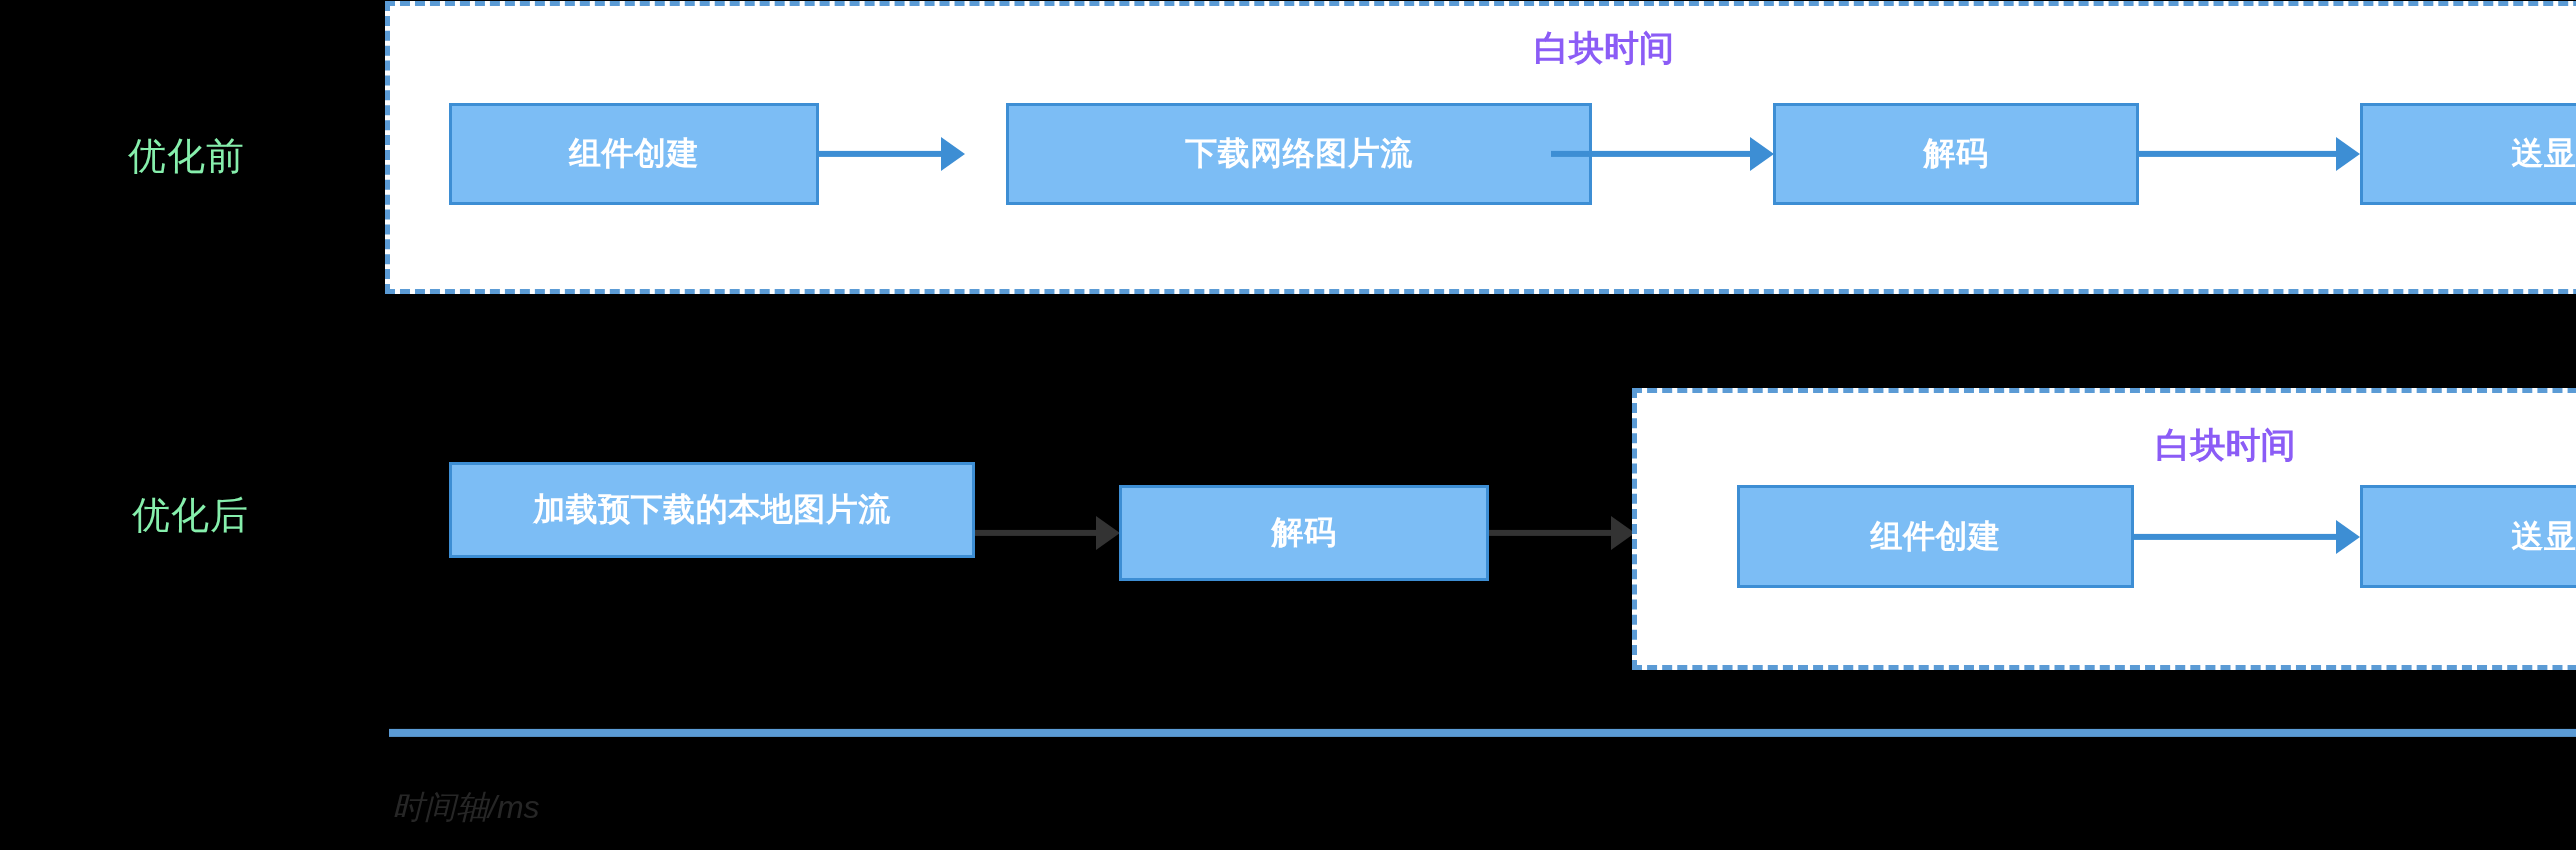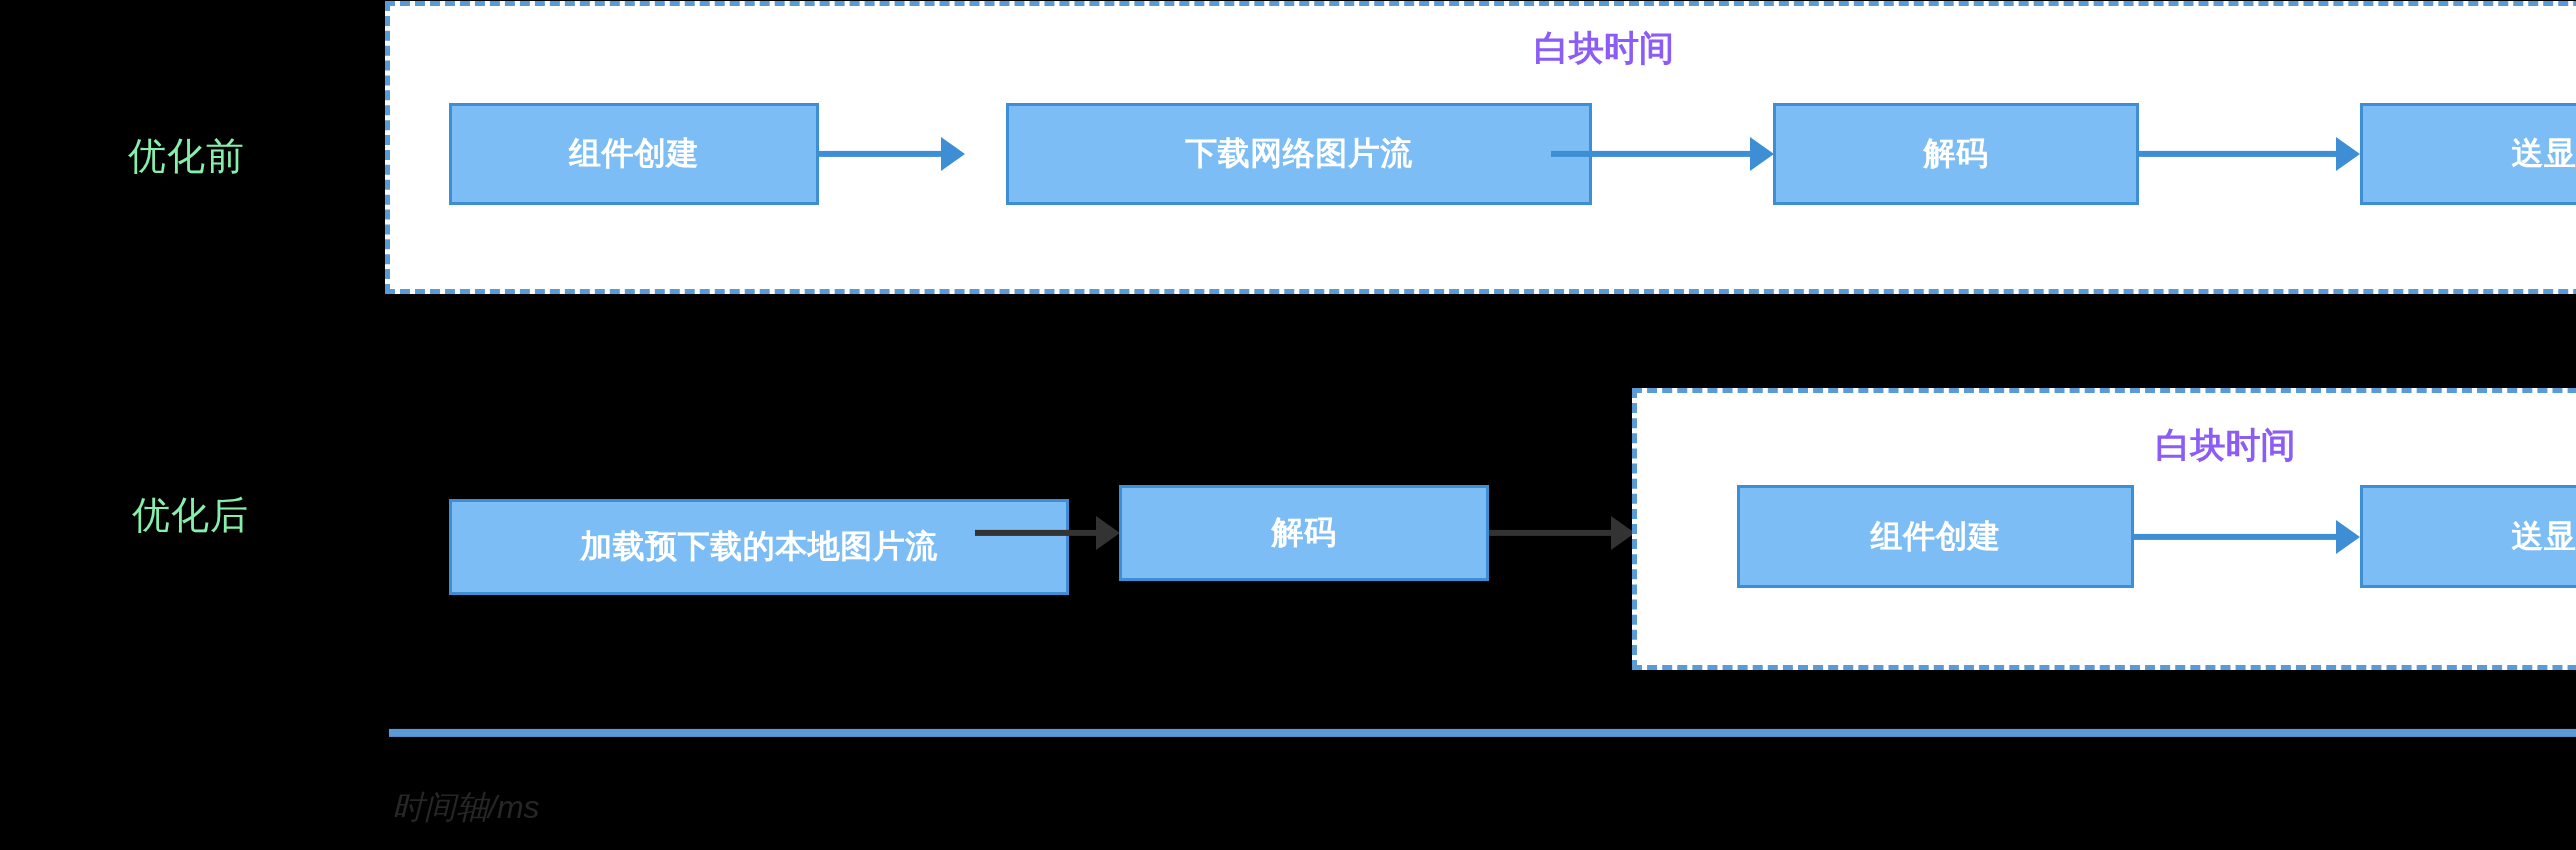--- a/index.html
+++ b/index.html
@@ -78,21 +78,21 @@
     white-space: nowrap;
   }
 
   
   #box-r1-create  { left: 449px;  top: 103px; width: 370px;  height: 102px; }
   #box-r1-network { left: 964px; top: 103px; width: 586px; height: 102px; margin-left: 42px; }
   #box-r1-decode  { left: 1773px; top: 103px; width: 366px;  height: 102px; }
   #box-r1-display { left: 2360px; top: 103px; width: 368px;  height: 102px; }
 
   
-  #box-r2-local   { left: 449px;  top: 499px;  width: 620px; height: 96px; }
+  #box-r2-local   { left: 449px;  top: 462px;  width: 526px; height: 96px; }
   #box-r2-decode  { left: 1119px; top: 485px;  width: 370px;  height: 96px; }
   #box-r2-create  { left: 1737px; top: 485px;  width: 397px;  height: 103px; }
   #box-r2-display { left: 2360px; top: 485px;  width: 368px;  height: 103px; }
 
   
   .arrow {
     position: absolute;
     height: 0;
     display: block;
   }

